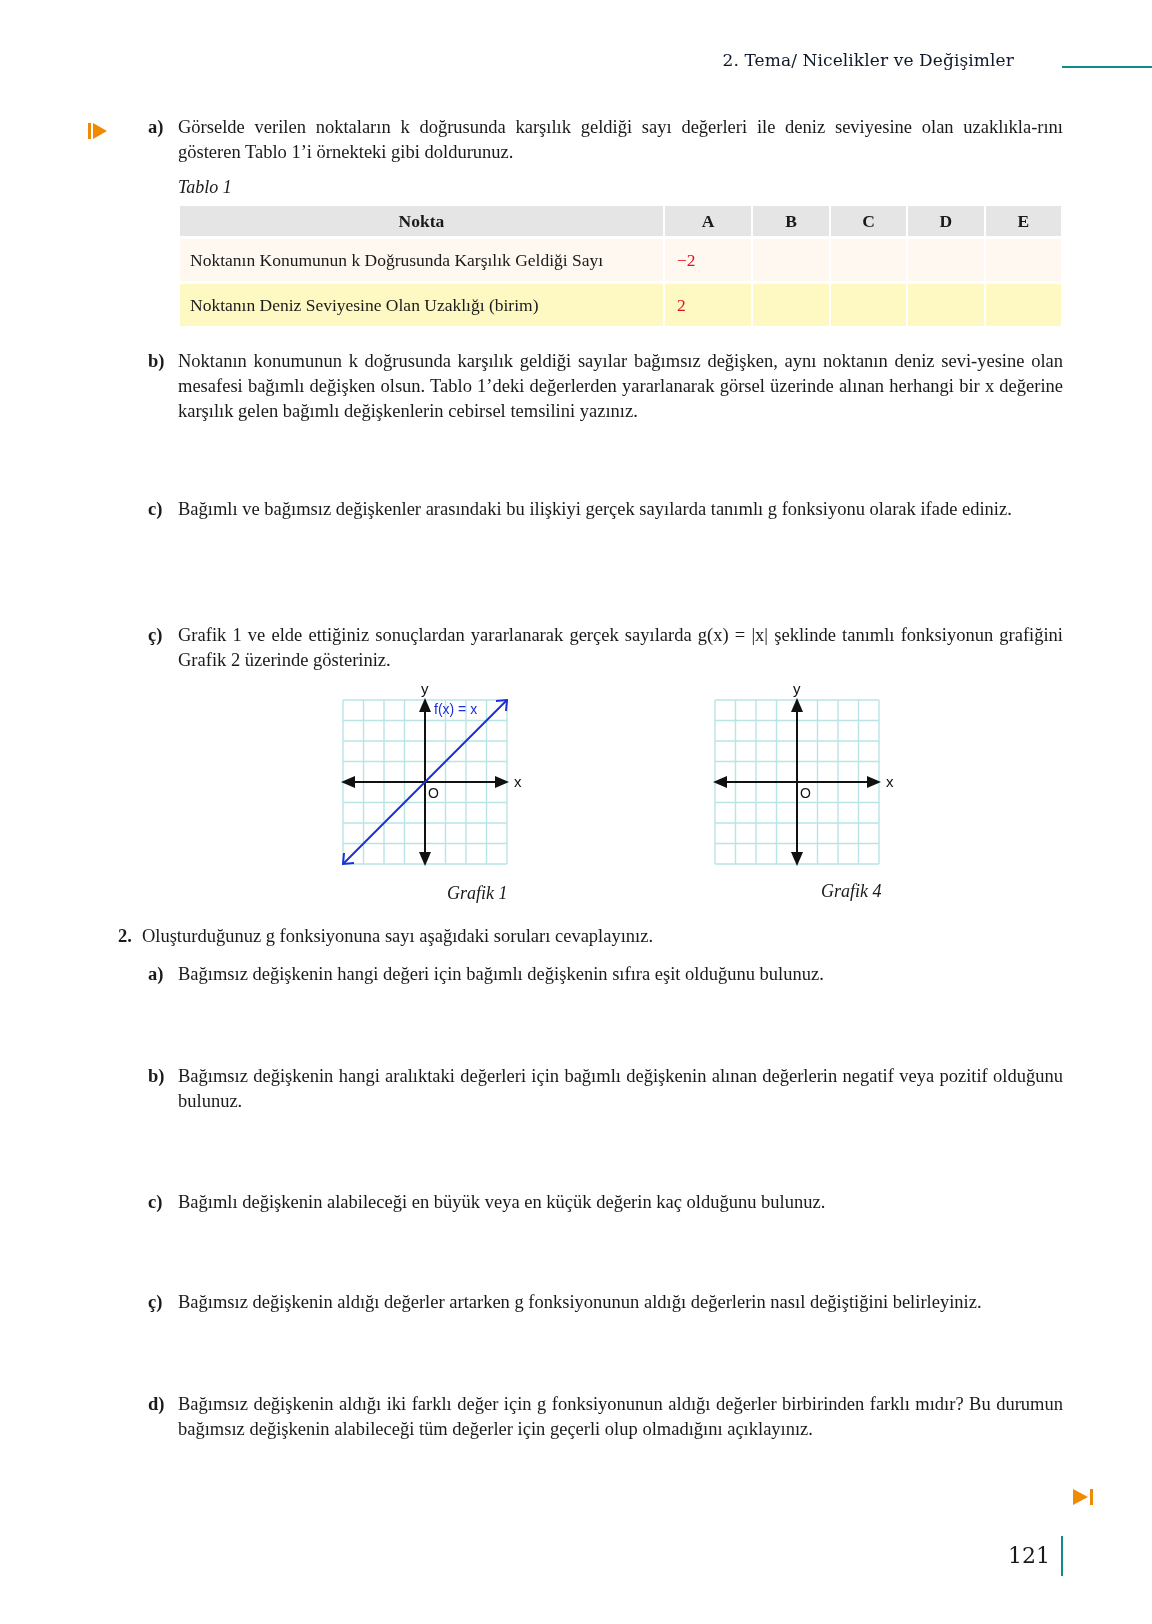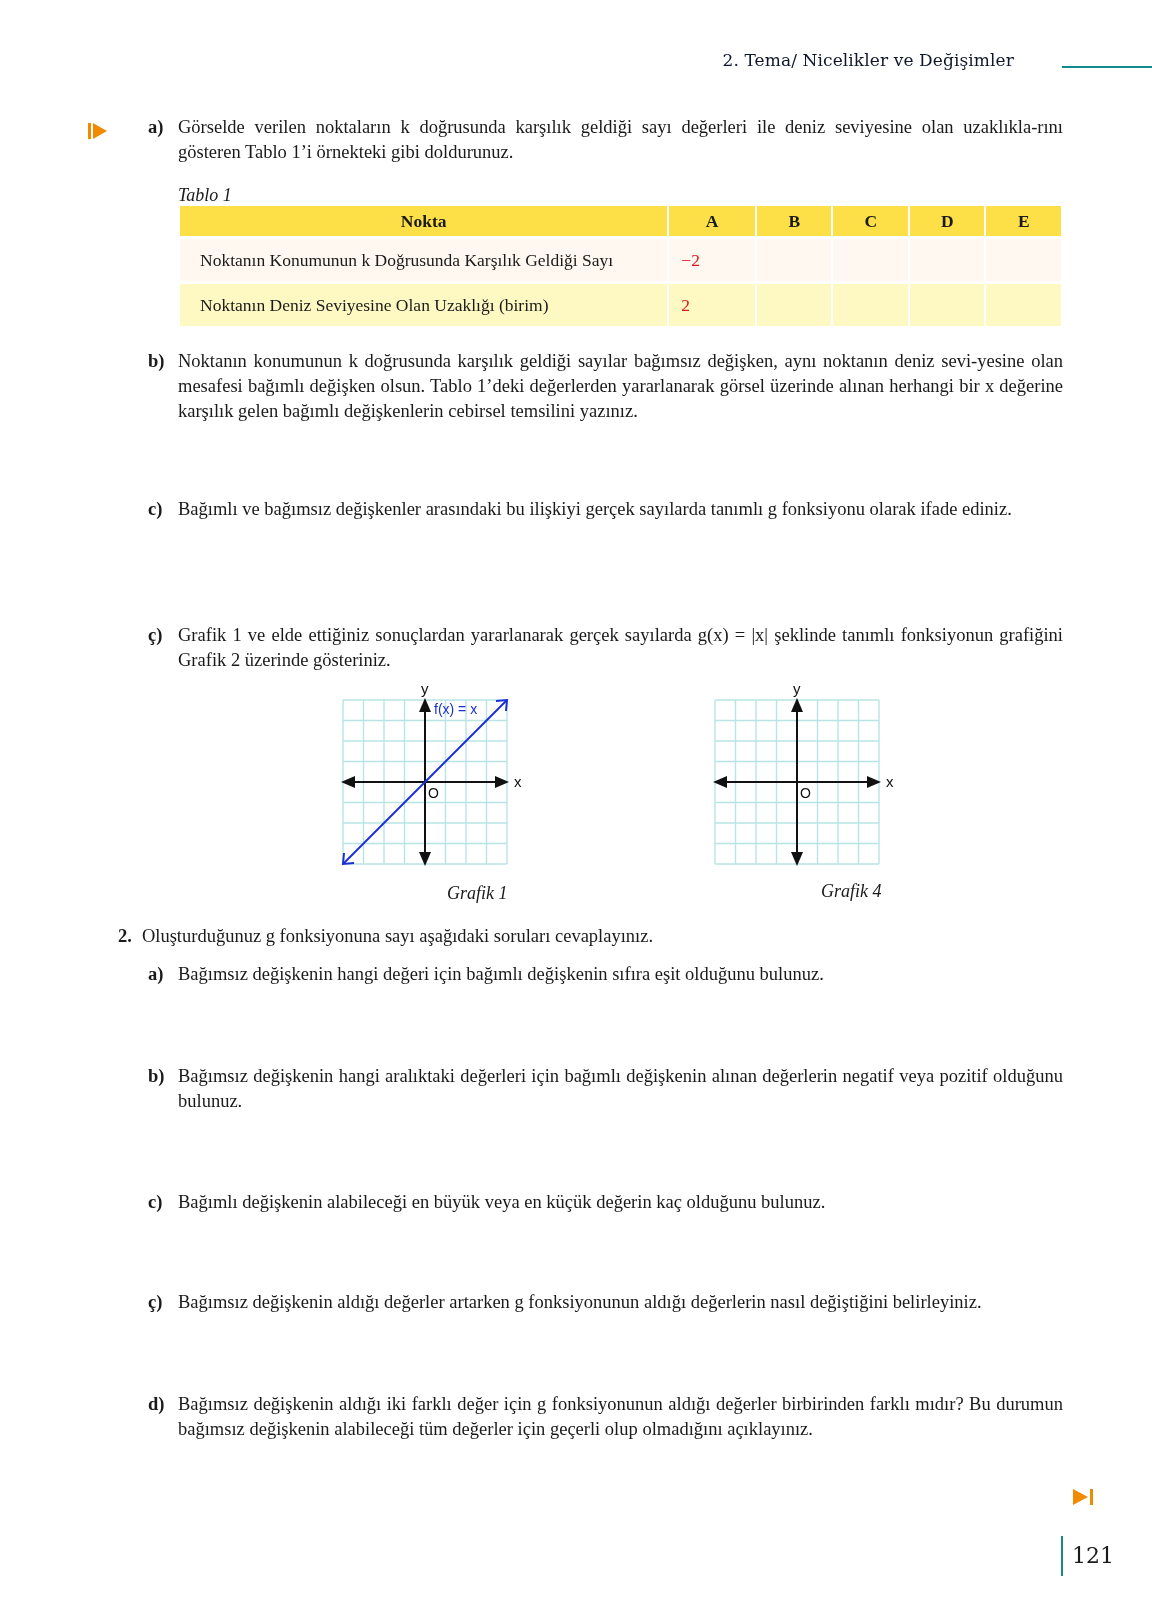--- a/index.html
+++ b/index.html
@@ -8,29 +8,29 @@
   .abs { position: absolute; }
   .header-title { right: 138px; top: 50px; font-size: 17px; color: #0f172a;
                   font-family: "DejaVu Serif", serif; letter-spacing: 0.1px; }
   .header-line { left: 1062px; top: 66px; width: 90px; height: 2px; background: #138a8a; }
 
   .start-icon { left: 88px; top: 122px; width: 20px; height: 18px; }
   .q { font-size: 18.5px; line-height: 25px; text-align: justify; }
   .q .lbl { position: absolute; left: 0; top: 0; font-weight: bold; }
   .q .txt { margin-left: 30px; display: block; }
   .qa { left: 148px; top: 115px; width: 915px; }
-  .tablo-cap { left: 178px; top: 185px; font-style: italic; font-size: 18px; text-align: center; }
+  .tablo-cap { left: 178px; top: 177px; font-style: italic; font-size: 18px; text-align: center; }
 
   table.t1 { position: absolute; left: 178px; top: 203px; width: 885px;
              border-collapse: separate; border-spacing: 2px 3px; font-size: 17.5px; }
-  table.t1 th { background: #fde047; height: 28px; font-weight: bold; text-align: center; }
+  table.t1 th { background: #e5e5e5; height: 28px; font-weight: bold; text-align: center; }
   table.t1 td { height: 40px; }
   table.t1 tr.r1 td { background: #fff8f0; }
   table.t1 tr.r2 td { background: #fef9c3; }
-  table.t1 td.rowlabel { padding-left: 20px; text-align: left; width: 482px; }
+  table.t1 td.rowlabel { padding-left: 10px; text-align: left; width: 482px; }
   table.t1 td.cell { text-align: center; width: 75px; color: #e0141b; }
   table.t1 td.cell-a { text-align: left; padding-left: 12px; }
 
   .qb { left: 148px; top: 349px; width: 915px; }
   .qc { left: 148px; top: 497px; width: 915px; }
   .qcc { left: 148px; top: 623px; width: 915px; }
 
   .graph { position: absolute; }
   .g1 { left: 333px; top: 680px; }
   .g2 { left: 705px; top: 680px; }
@@ -40,21 +40,21 @@
 
   .q2 { left: 118px; top: 926px; width: 945px; font-size: 18.5px; }
   .q2 .lbl { font-weight: bold; margin-right: 10px; }
   .q2a { left: 148px; top: 962px; width: 915px; }
   .q2b { left: 148px; top: 1064px; width: 915px; }
   .q2c { left: 148px; top: 1190px; width: 915px; }
   .q2cc { left: 148px; top: 1290px; width: 915px; }
   .q2d { left: 148px; top: 1392px; width: 915px; }
 
   .end-icon { left: 1073px; top: 1488px; width: 22px; height: 18px; }
-  .page-num { left: 1072px; top: 1543px; font-size: 22px; font-family: "DejaVu Serif", serif; }
+  .page-num { left: 1008px; top: 1543px; font-size: 22px; font-family: "DejaVu Serif", serif; }
   .page-line { left: 1061px; top: 1536px; width: 2px; height: 40px; background: #138a8a; }
 </style>
 </head>
 <body>
 
 <div class="abs header-title">2. Tema/ Nicelikler ve Değişimler</div>
 <div class="abs header-line"></div>
 
 <svg class="abs start-icon" viewBox="0 0 20 18">
   <rect x="0" y="1" width="3" height="16" fill="#f08a00"></rect>

